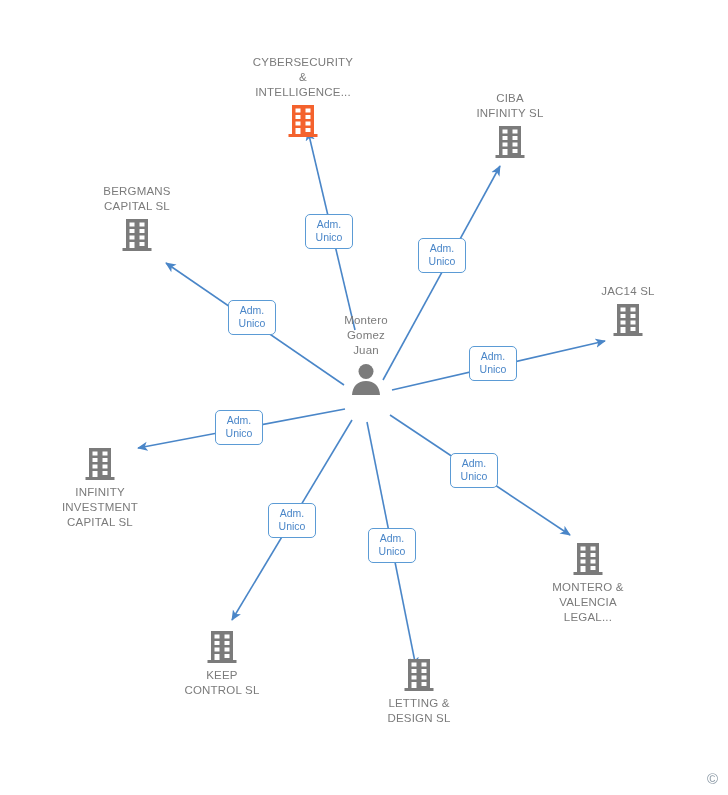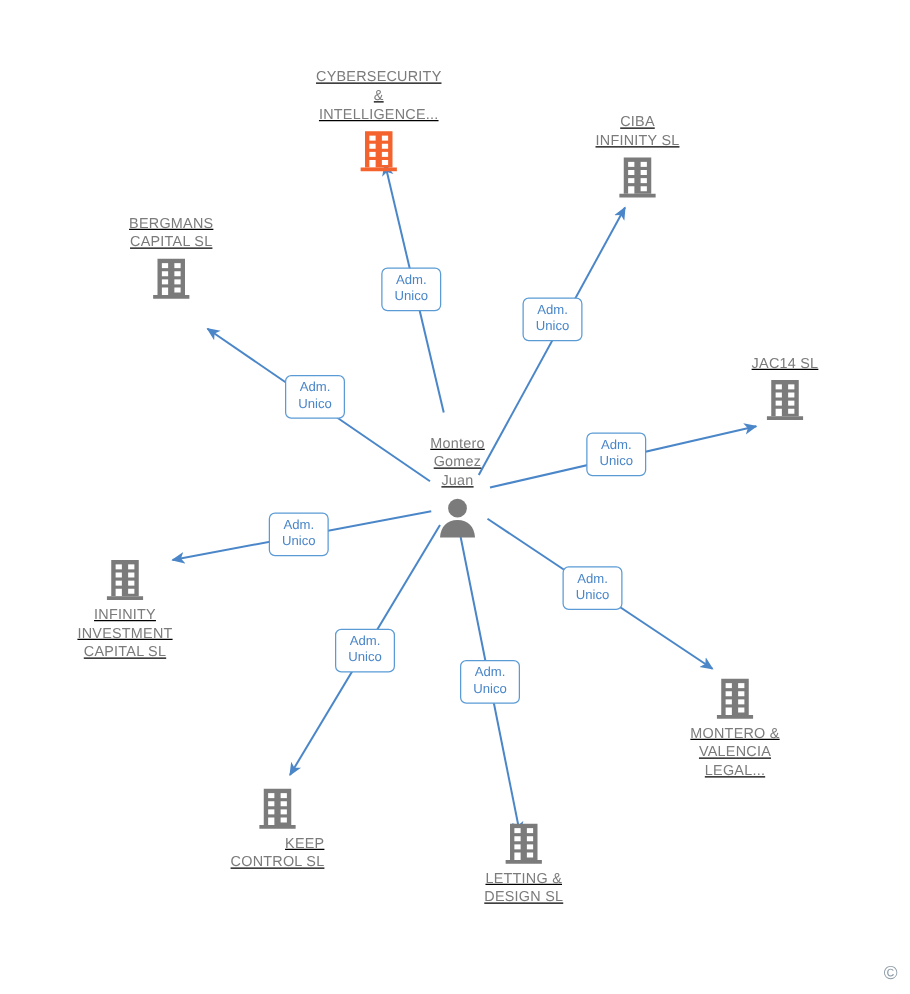--- a/index.html
+++ b/index.html
@@ -25,21 +25,20 @@
     height: 795px;
   }
   .node {
     position: absolute;
     width: 150px;
     margin-left: -75px;
     text-align: center;
     display: flex;
     flex-direction: column;
     align-items: center;
-    text-decoration: underline;
   }
   .node-label {
     font-size: 11.5px;
     line-height: 15px;
     color: #7b7b7b;
     letter-spacing: 0.2px;
     white-space: pre-line;
   }
   .node-label.person {
     color: #7b7b7b;
@@ -110,21 +109,21 @@
         <line x1="344" y1="385" x2="166" y2="263" stroke="#4a86c8" stroke-width="1.6" marker-end="url(#arrowhead)"></line>
         <line x1="392" y1="390" x2="605" y2="341" stroke="#4a86c8" stroke-width="1.6" marker-end="url(#arrowhead)"></line>
         <line x1="345" y1="409" x2="138" y2="448" stroke="#4a86c8" stroke-width="1.6" marker-end="url(#arrowhead)"></line>
         <line x1="390" y1="415" x2="570" y2="535" stroke="#4a86c8" stroke-width="1.6" marker-end="url(#arrowhead)"></line>
         <line x1="352" y1="420" x2="232" y2="620" stroke="#4a86c8" stroke-width="1.6" marker-end="url(#arrowhead)"></line>
         <line x1="367" y1="422" x2="416" y2="667" stroke="#4a86c8" stroke-width="1.6" marker-end="url(#arrowhead)"></line>
       </g>
   </svg>
 
   <div id="node-layer">
-      <div class="node label-top" style="left: 366px; top: 348px; align-items: center;">
+      <div class="node label-top" style="left: 366px; top: 313px; align-items: center;">
         <div class="node-label person">Montero
 Gomez
 Juan</div>
         <span class="node-icon"><svg width="34" height="34" viewBox="0 0 34 34" xmlns="http://www.w3.org/2000/svg">
             <circle cx="17" cy="9.5" r="7.5" fill="#7b7b7b"></circle>
             <path d="M17 19 C8.5 19 3.5 24.5 3 33 L31 33 C30.5 24.5 25.5 19 17 19 Z" fill="#7b7b7b"></path>
           </svg></span>
       </div>
       <div class="node label-top" style="left: 303px; top: 55px;">
         <div class="node-label">CYBERSECURITY
@@ -152,21 +151,21 @@
             <rect x="17.5" y="4.5" width="5" height="4" fill="#ffffff"></rect>
             <rect x="7.5" y="11" width="5" height="4" fill="#ffffff"></rect>
             <rect x="17.5" y="11" width="5" height="4" fill="#ffffff"></rect>
             <rect x="7.5" y="17.5" width="5" height="4" fill="#ffffff"></rect>
             <rect x="17.5" y="17.5" width="5" height="4" fill="#ffffff"></rect>
             <rect x="7.5" y="24" width="5" height="6" fill="#ffffff"></rect>
             <rect x="17.5" y="24" width="5" height="4" fill="#ffffff"></rect>
             <rect x="0.5" y="30" width="29" height="3" fill="#7b7b7b"></rect>
           </svg></span>
       </div>
-      <div class="node label-top" style="left: 137px; top: 172px; justify-content: center;">
+      <div class="node label-top" style="left: 137px; top: 184px; justify-content: center;">
         <div class="node-label">BERGMANS
 CAPITAL  SL</div>
         <span class="node-icon"><svg width="30" height="34" viewBox="0 0 30 34" xmlns="http://www.w3.org/2000/svg">
             <rect x="4" y="1" width="22" height="29" fill="#7b7b7b"></rect>
             <rect x="7.5" y="4.5" width="5" height="4" fill="#ffffff"></rect>
             <rect x="17.5" y="4.5" width="5" height="4" fill="#ffffff"></rect>
             <rect x="7.5" y="11" width="5" height="4" fill="#ffffff"></rect>
             <rect x="17.5" y="11" width="5" height="4" fill="#ffffff"></rect>
             <rect x="7.5" y="17.5" width="5" height="4" fill="#ffffff"></rect>
             <rect x="17.5" y="17.5" width="5" height="4" fill="#ffffff"></rect>
@@ -217,21 +216,21 @@
             <rect x="7.5" y="17.5" width="5" height="4" fill="#ffffff"></rect>
             <rect x="17.5" y="17.5" width="5" height="4" fill="#ffffff"></rect>
             <rect x="7.5" y="24" width="5" height="6" fill="#ffffff"></rect>
             <rect x="17.5" y="24" width="5" height="4" fill="#ffffff"></rect>
             <rect x="0.5" y="30" width="29" height="3" fill="#7b7b7b"></rect>
           </svg></span>
         <div class="node-label">MONTERO &amp;
 VALENCIA
 LEGAL...</div>
       </div>
-      <div class="node label-bottom" style="left: 222px; top: 630px; text-align: right;">
+      <div class="node label-bottom" style="left: 222px; top: 630px;">
         <span class="node-icon"><svg width="30" height="34" viewBox="0 0 30 34" xmlns="http://www.w3.org/2000/svg">
             <rect x="4" y="1" width="22" height="29" fill="#7b7b7b"></rect>
             <rect x="7.5" y="4.5" width="5" height="4" fill="#ffffff"></rect>
             <rect x="17.5" y="4.5" width="5" height="4" fill="#ffffff"></rect>
             <rect x="7.5" y="11" width="5" height="4" fill="#ffffff"></rect>
             <rect x="17.5" y="11" width="5" height="4" fill="#ffffff"></rect>
             <rect x="7.5" y="17.5" width="5" height="4" fill="#ffffff"></rect>
             <rect x="17.5" y="17.5" width="5" height="4" fill="#ffffff"></rect>
             <rect x="7.5" y="24" width="5" height="6" fill="#ffffff"></rect>
             <rect x="17.5" y="24" width="5" height="4" fill="#ffffff"></rect>

